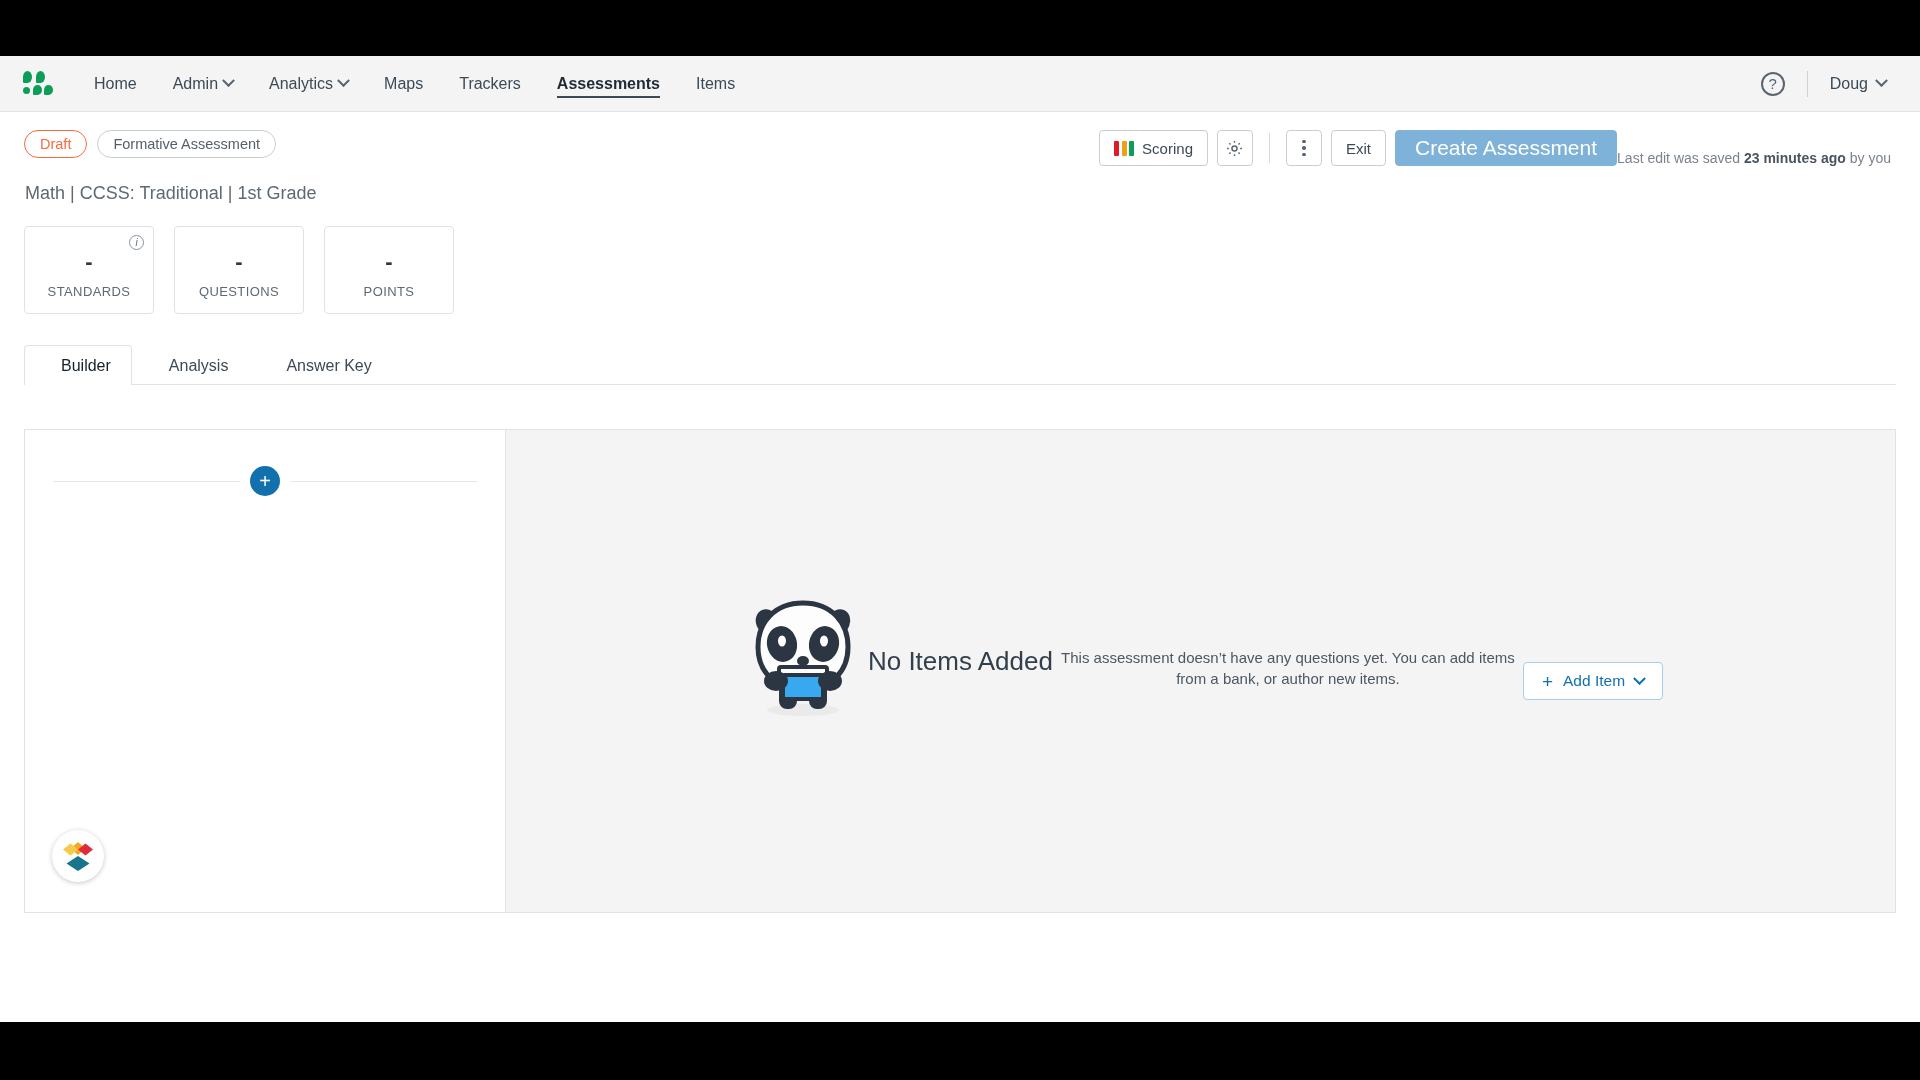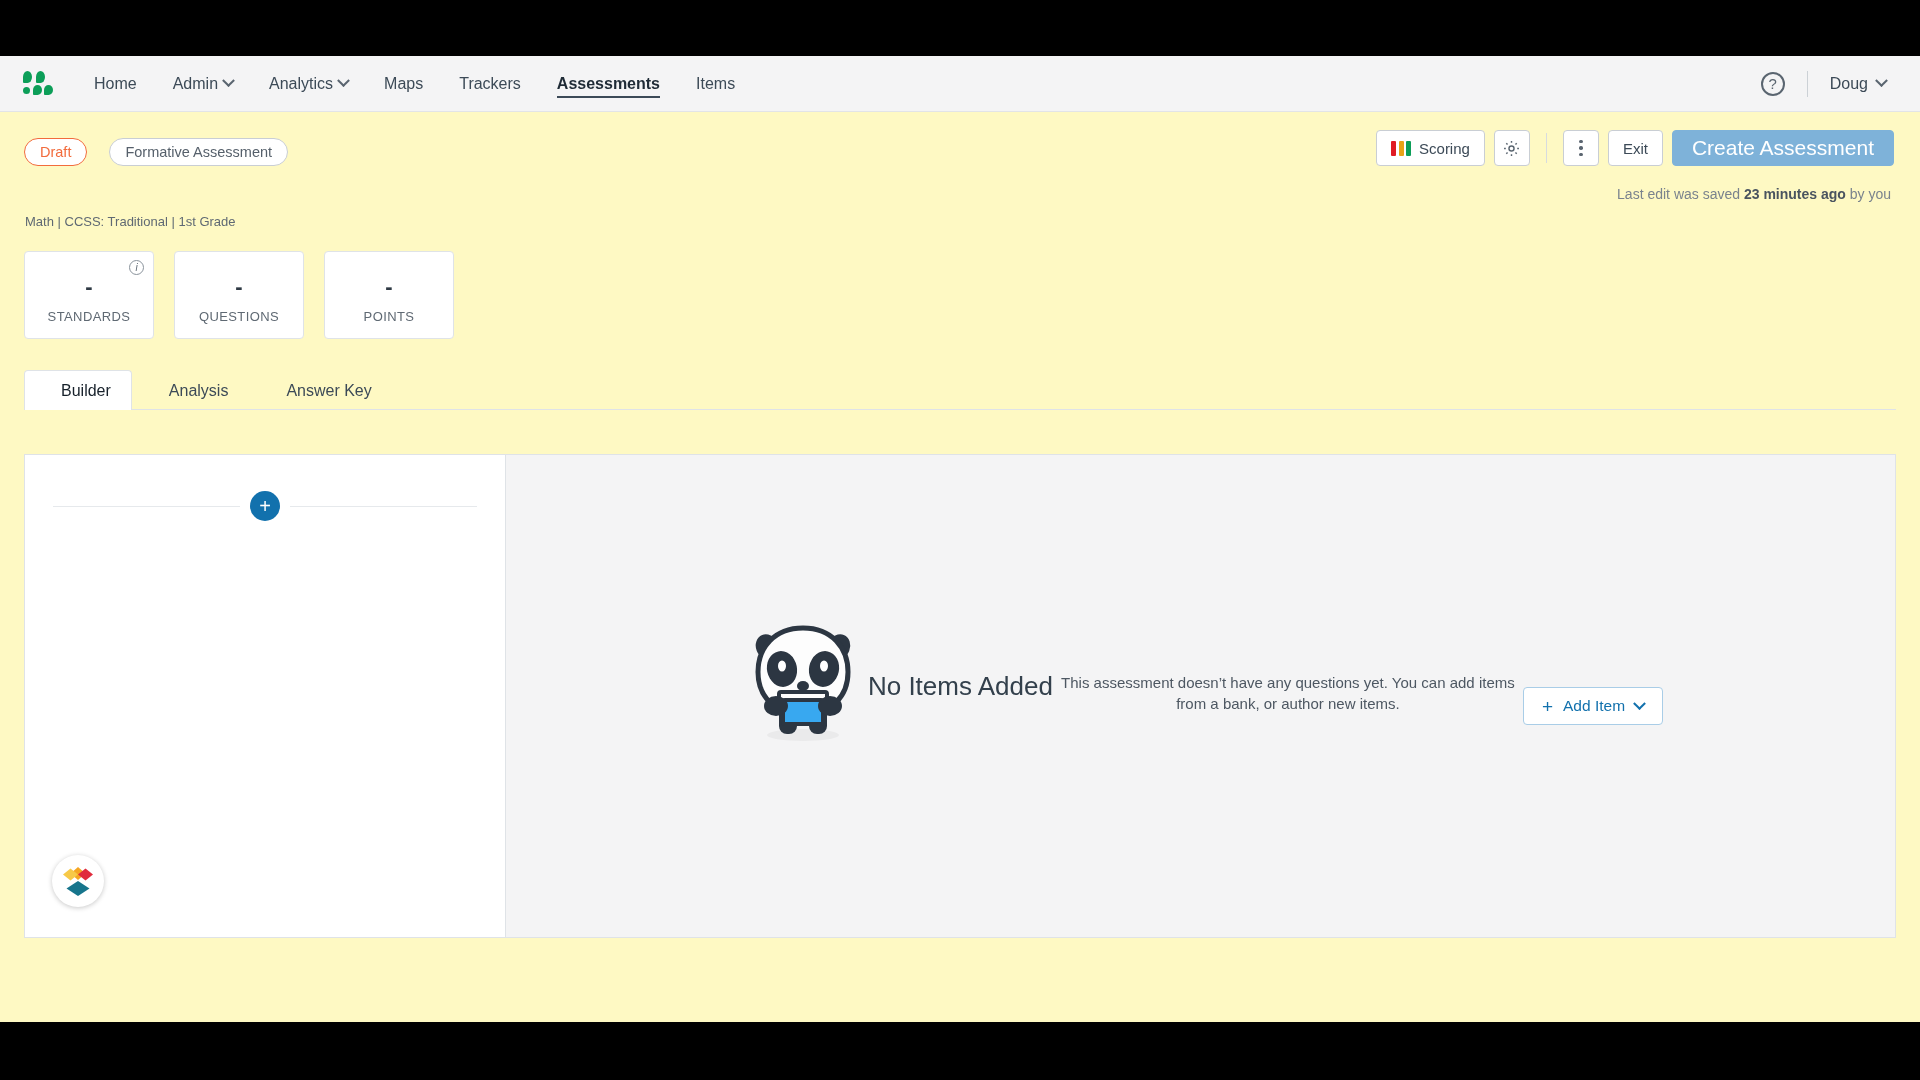--- a/index.html
+++ b/index.html
@@ -8,21 +8,21 @@
     background: #000;
     font-family: "Liberation Sans", sans-serif;
     overflow: hidden;
   }
   .letterbox-top { position:absolute; left:0; top:0; width:1920px; height:56px; background:#000; }
   .letterbox-bottom { position:absolute; left:0; top:1022px; width:1920px; height:58px; background:#000; }
 
   .app {
     position: absolute; left: 0; top: 56px;
     width: 1920px; height: 966px;
-    background: #fef9c3;
+    background: #ffffff;
   }
 
   
   .topnav {
     height: 56px; background: #f4f4f5;
     border-bottom: 1px solid #e2e4e7;
     display: flex; align-items: center;
     padding: 0 22px;
   }
   .brand-logo { width: 30px; height: 26px; position: relative; margin-right: 24px; flex: none; }
@@ -55,29 +55,29 @@
     cursor:pointer;
   }
   .nav-divider { width:1px; height:26px; background:#ccd1d6; margin: 0 22px; }
   .user-menu { display:flex; align-items:center; gap:9px; font-size:16px; color:#3c4a57; cursor:pointer; }
 
   
   .actionbar {
     display: flex; align-items: flex-start;
     padding: 18px 26px 0 24px;
   }
-  .pills { display:flex; gap:22px; align-items:center;margin-top:8px; }
+  .pills { display:flex; gap:10px; align-items:center; }
   .pill {
     border-radius: 16px; padding: 5px 15px; font-size: 14.5px;
     border: 1px solid #c9ced4; color:#56606b; background:#fff; cursor:pointer;
     white-space: nowrap;
   }
   .pill.draft { border-color:#f26c3d; color:#f26c3d; }
 
-  .act-right { margin-left:auto; display:flex; flex-direction:column; align-items:flex-end; }
+  .act-right { margin-left:auto; display:flex; align-items:flex-end; }
   .act-buttons { display:flex; align-items:center; gap:9px; }
   .btn {
     height: 36px; border:1px solid #c9ced4; border-radius:4px;
     background:#fff; color:#3c4a57; font-size:15px;
     display:flex; align-items:center; justify-content:center; gap:8px;
     padding: 0 14px; cursor:pointer; white-space:nowrap;
     font-family: "Liberation Sans", sans-serif;
   }
   .btn.icon-only { width:36px; padding:0; }
   .score-bars { display:flex; gap:2.5px; align-items:center; }
@@ -94,21 +94,21 @@
   .saved-note b { color:#4a545f; }
 
   
   .title-wrap { padding: 12px 24px 0 24px; }
   .title-row { display:flex; align-items:center; gap:9px; }
   .badge-seal {
     width: 18px; height: 18px; position: relative; flex:none;
   }
   .badge-seal svg { display:block; }
   .title-txt { font-size: 29px; font-weight: bold; color:#16202a; letter-spacing:-0.2px; }
-  .subtitle { font-size: 13px; color:#5f6973; padding-left:1px; }
+  .subtitle { font-size: 18px; color:#5f6973; margin-top: 5px; padding-left:1px; }
 
   
   .stats { display:flex; gap:20px; padding: 22px 24px 0 24px; }
   .stat {
     width: 130px; height: 88px; border:1px solid #dfe3e7; border-radius:4px;
     background:#fff; position:relative;
     display:flex; flex-direction:column; align-items:center; justify-content:center;
   }
   .stat .val { font-size: 22px; font-weight:bold; color:#2e3943; line-height:1; margin-bottom:16px; }
   .stat .lbl { font-size: 13px; color:#5f6973; letter-spacing:0.4px; position:absolute; bottom:14px; }

